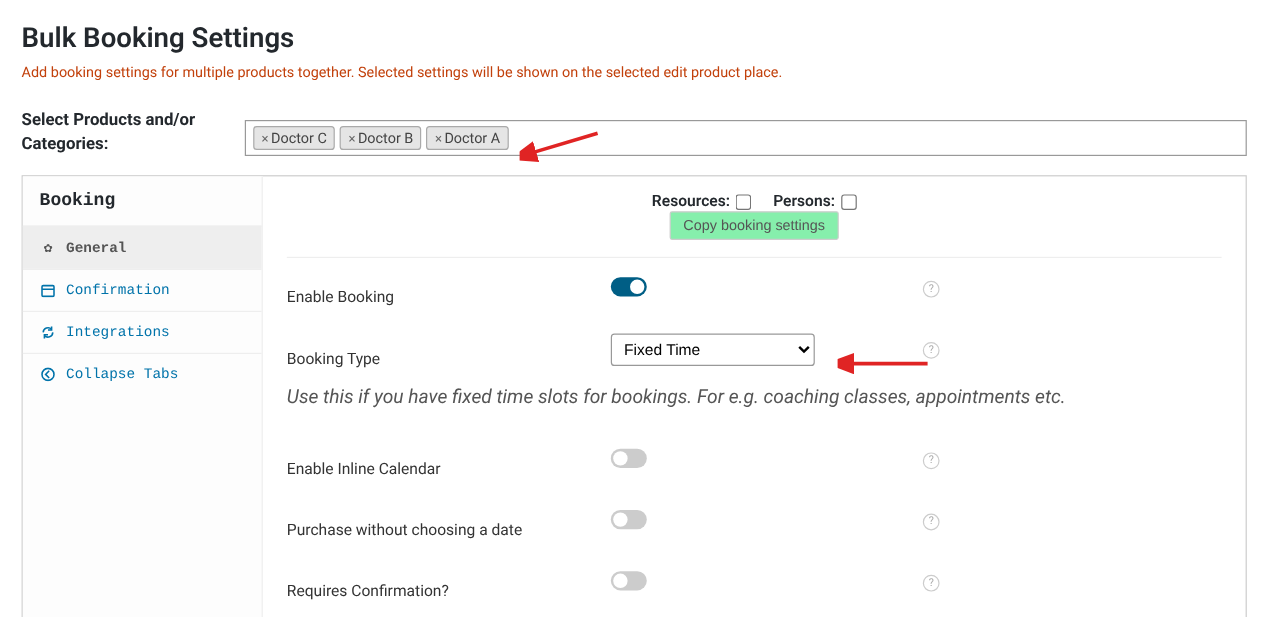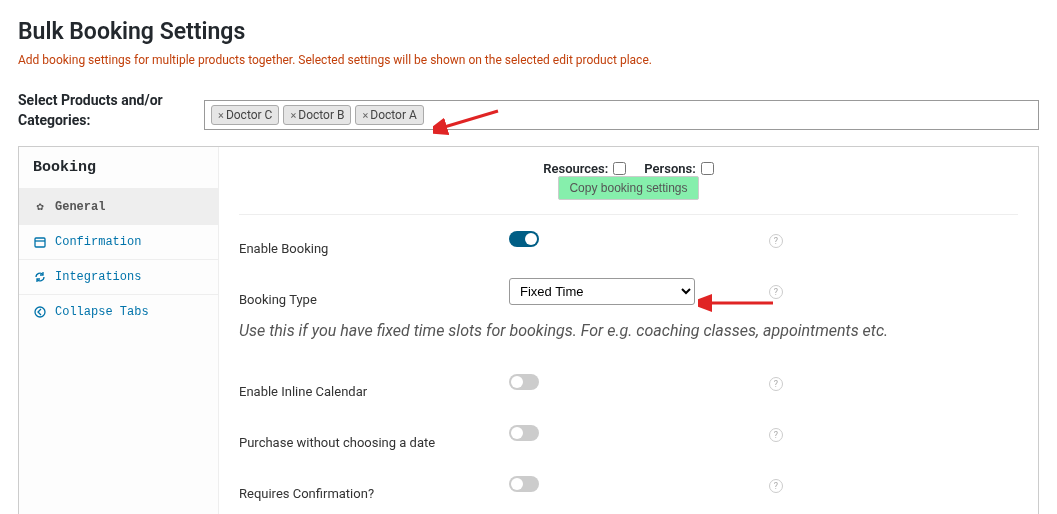--- a/index.html
+++ b/index.html
@@ -156,21 +156,21 @@
       top: 2px;
       left: 2px;
       width: 12px;
       height: 12px;
       border-radius: 50%;
       background: #fff;
     }
     .toggle.on { background: #005e85; }
     .toggle.on .knob { left: 16px; }
     select {
-      width: 186px;
+      width: 170px;
       padding: 4px 6px;
       font-size: 13px;
       border: 1px solid #999;
       border-radius: 3px;
       background: #fff;
     }
     .help-icon {
       display: inline-block;
       width: 14px;
       height: 14px;

